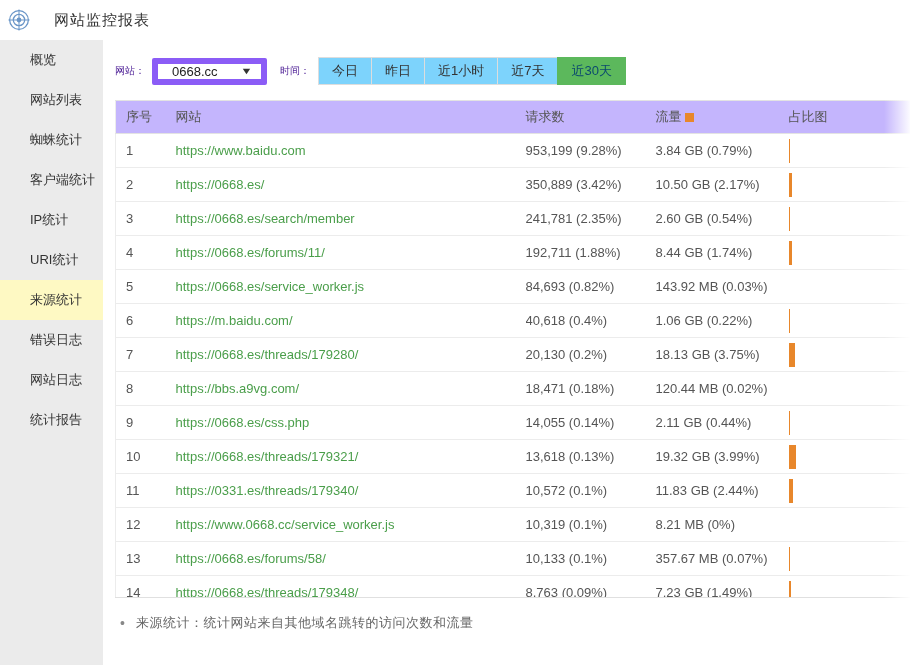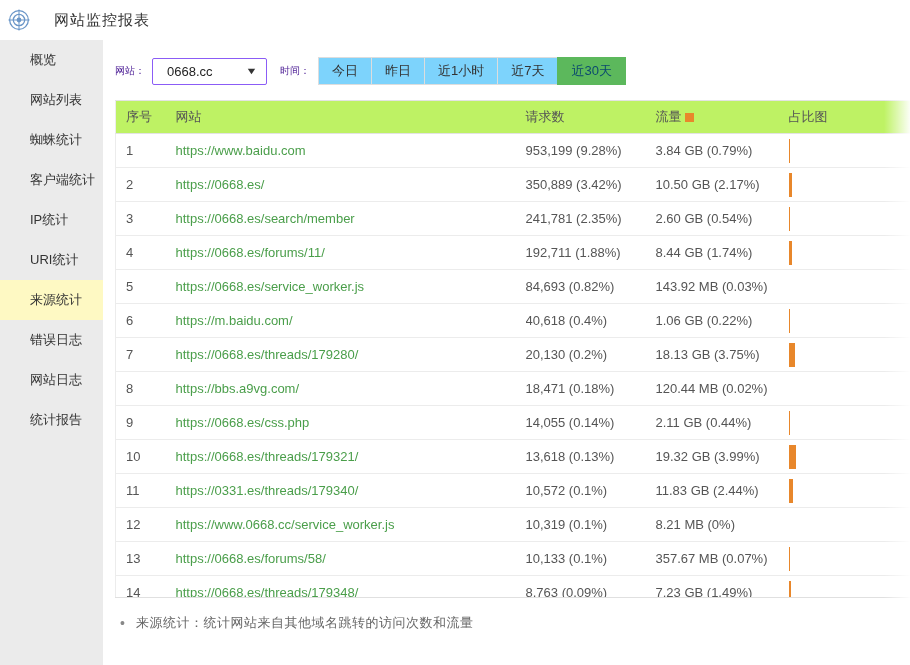--- a/index.html
+++ b/index.html
@@ -25,21 +25,21 @@
     font-size: 13px; color: #333; cursor: pointer; white-space: nowrap;
   }
   .side-item.active { background: #fef9c3; }
 
   .main { flex: 1; background: #fff; padding-left: 12px; overflow: visible; }
 
   
   .filter-row { margin-top: 17px; display: flex; align-items: center; height: 28px; }
   .filter-label { font-size: 10px; color: #4c1d95; }
   .select-box {
-    width: 115px; height: 27px; border: 1px solid #8b5cf6; border-radius: 2px;
+    width: 115px; height: 27px; border: 6px solid #8b5cf6; border-radius: 2px;
     background: #fff; display: flex; align-items: center; justify-content: space-between;
     padding: 0 10px 0 14px; margin-left: 7px; cursor: pointer;
   }
   .select-box .val { font-size: 13px; color: #222; }
   .select-box .caret { font-size: 9px; color: #333; transform: scaleX(1.4); }
   .time-label { margin-left: 13px; }
   .time-group { display: flex; margin-left: 8px; }
   .time-btn {
     height: 28px; padding: 0 13px; background: #7dd3fc; border: 1px solid #ddd;
     margin-left: -1px; font-size: 13px; color: #333; line-height: 26px; cursor: pointer;
@@ -48,21 +48,21 @@
   .time-btn:first-child { margin-left: 0; }
   .time-btn.active { background: #5cb85c; border-color: #5cb85c; color: #0c4a6e; position: relative; z-index: 1; }
 
   
   .table-wrap {
     margin-top: 15px; width: 880px; height: 498px; overflow: hidden;
     border-bottom: 1px solid #e0e0e0;
   }
   table { width: 880px; border-collapse: collapse; table-layout: fixed; border-left: 1px solid #ececec; }
   th {
-    background: #bef264; font-weight: 400; text-align: left; font-size: 13px;
+    background: #c4b5fd; font-weight: 400; text-align: left; font-size: 13px;
     color: #555; height: 33px; border-top: 1px solid #e3e3e3; border-bottom: 1px solid #e3e3e3;
     white-space: nowrap;
   }
   td {
     height: 34px; font-size: 13px; color: #555; border-bottom: 1px solid #ececec;
     white-space: nowrap; overflow: hidden;
   }
   th.c-index, td.c-index { padding-left: 10px; }
   a.site-link { color: #4a9e4a; text-decoration: none; cursor: pointer; }
   .legend-sq {

